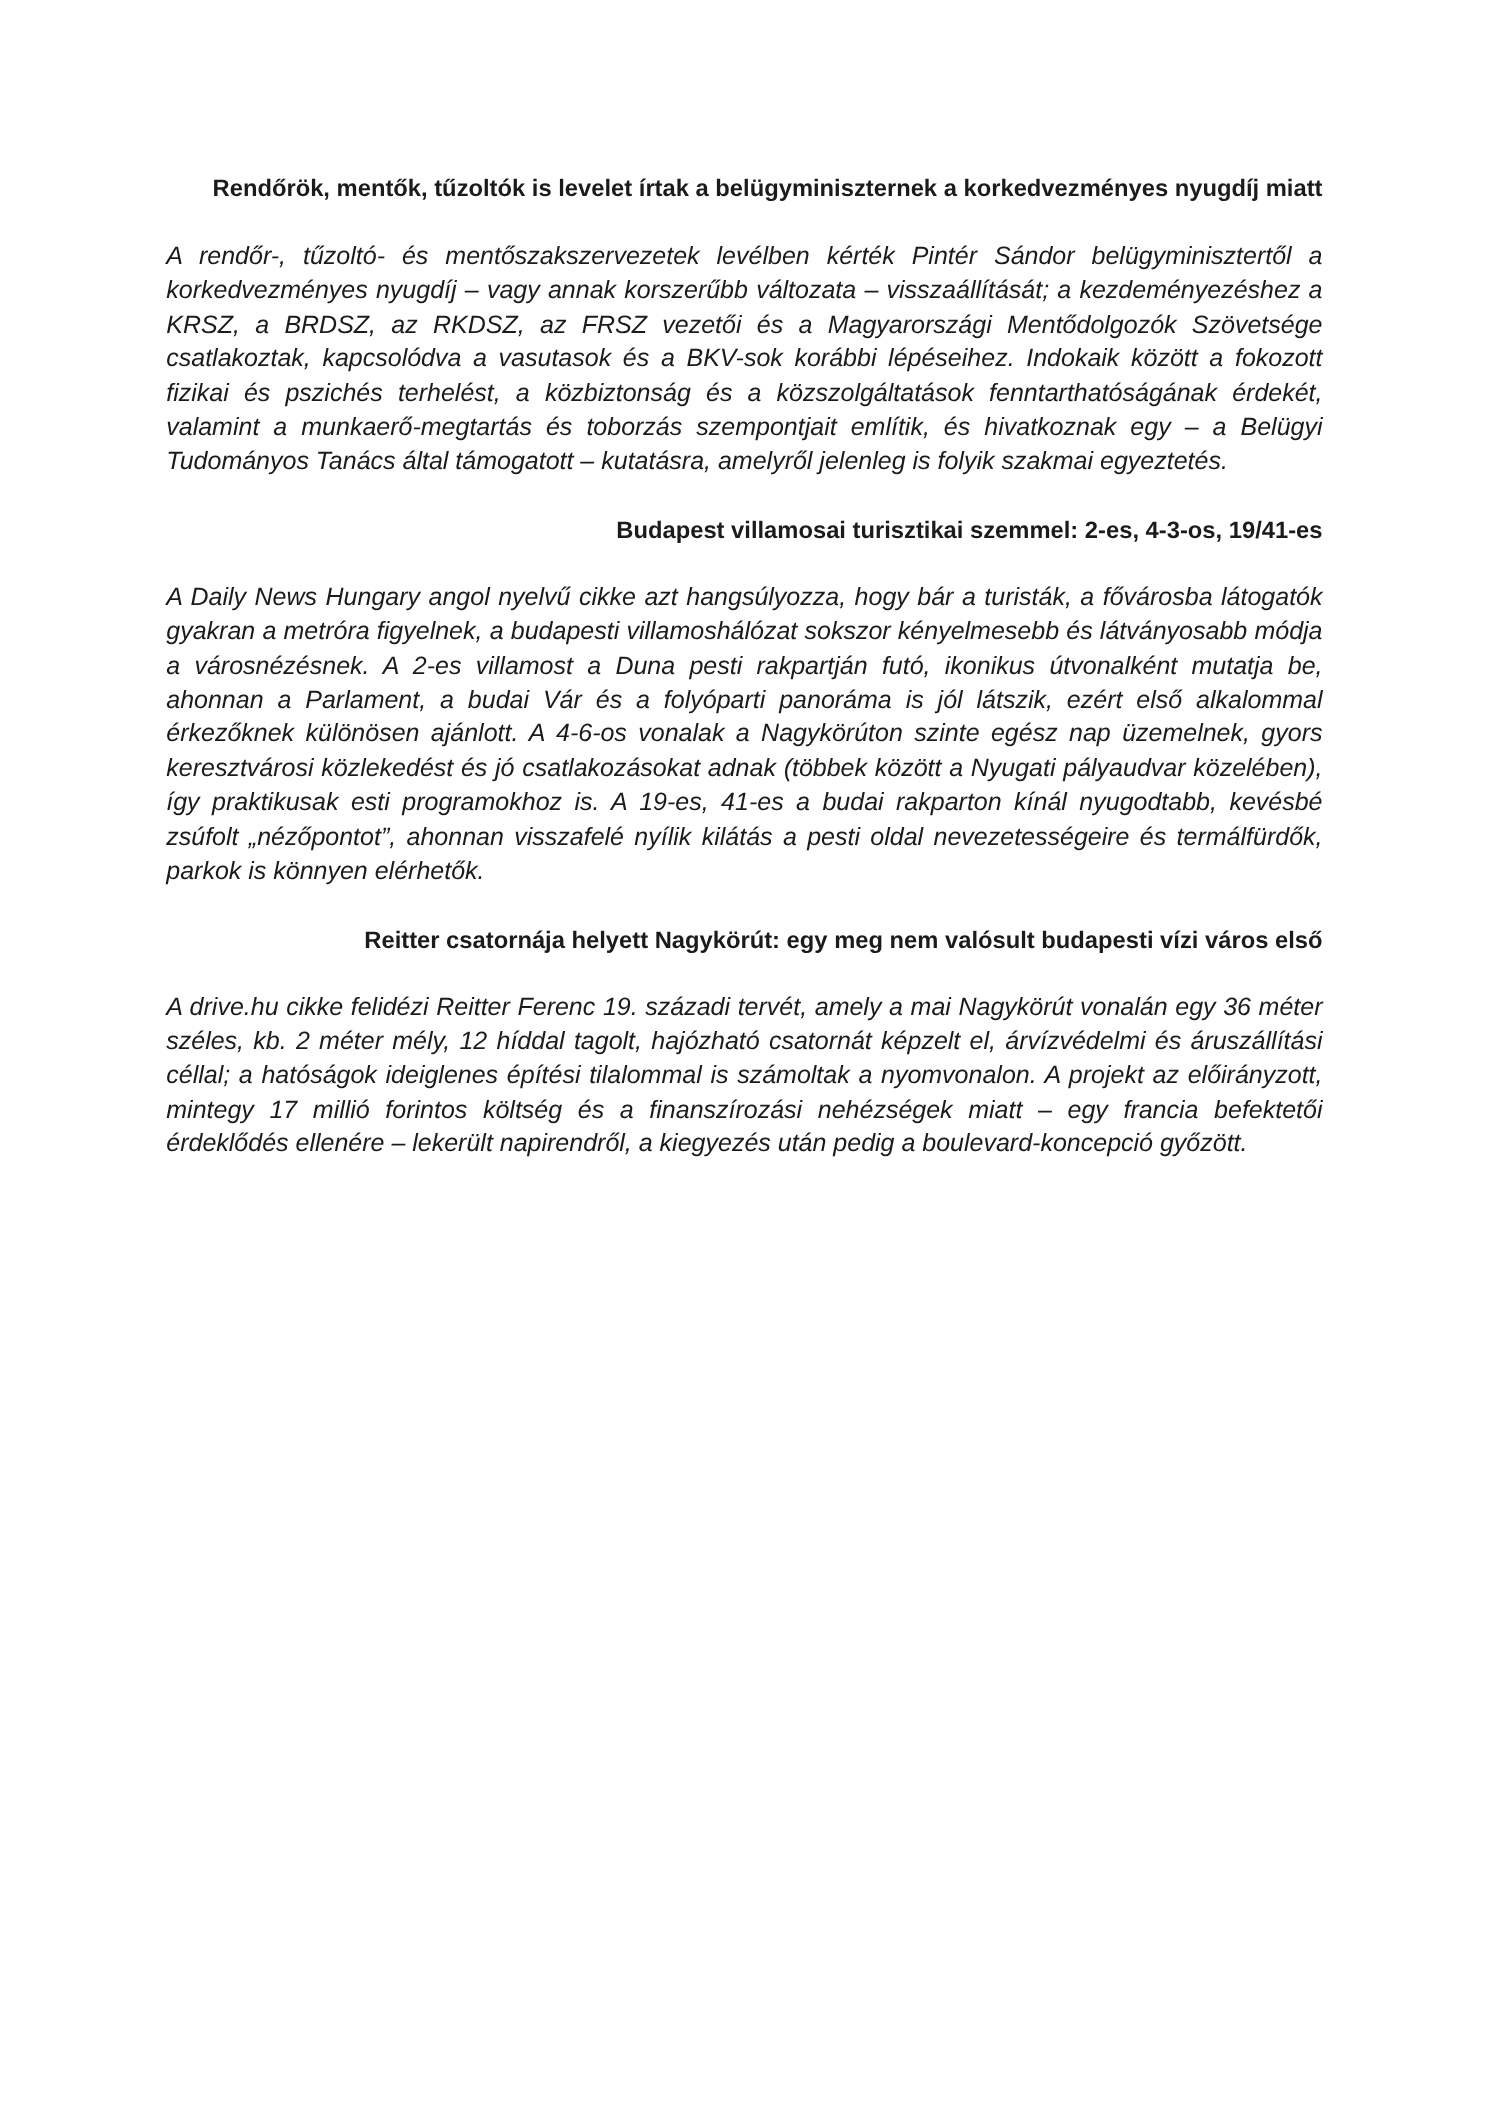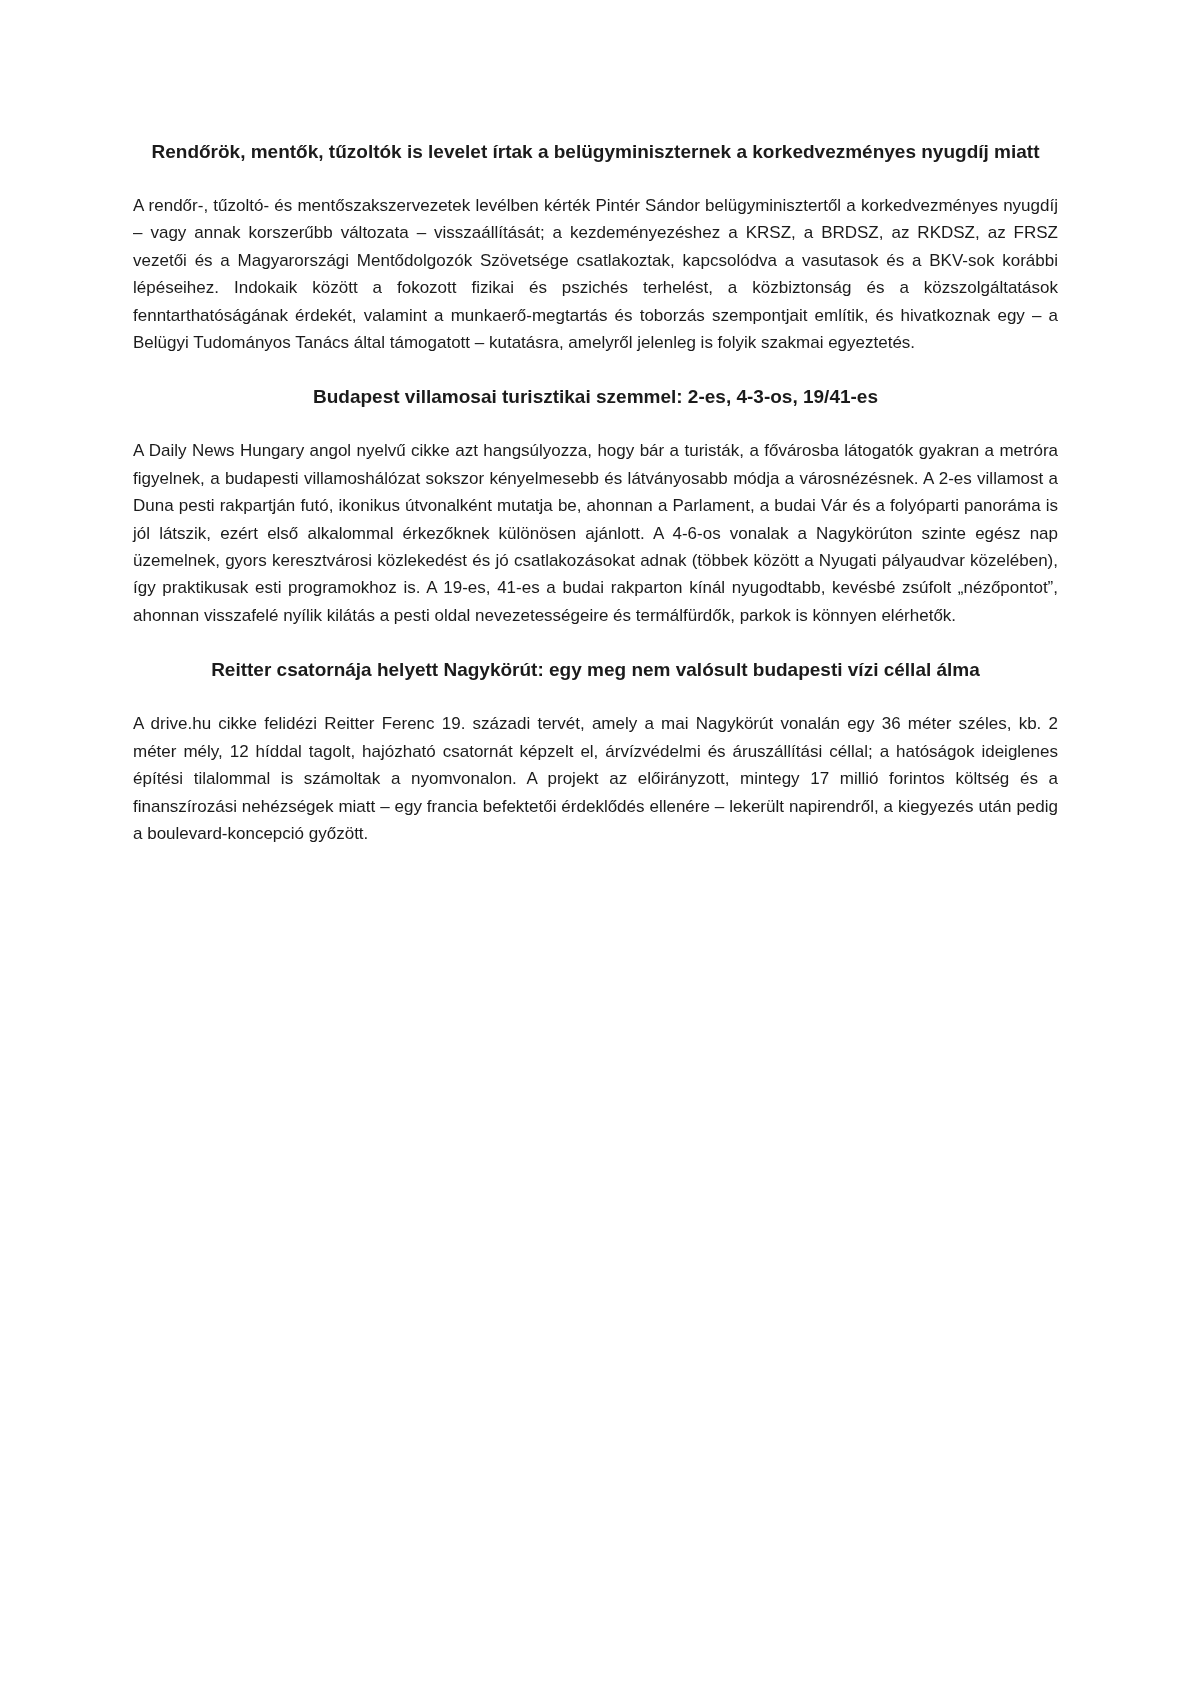--- a/index.html
+++ b/index.html
@@ -23,44 +23,45 @@
     margin: 0;
   }
   .doc-section--spaced {
     margin-top: 27px;
   }
   .doc-heading {
     font-size: 19px;
     line-height: 27px;
     font-weight: 700;
     margin: 0 0 27px 0;
-    text-align: center;
+    text-align: right;
   }
   .doc-paragraph {
-    font-size: 17px;
+    font-size: 20px;
     line-height: 27.4px;
     font-weight: 400;
     margin: 0 0 27px 0;
     text-align: justify;
     text-justify: inter-word;
+    font-style: italic;
   }
 </style>
 </head>
 <body>
 
 <div class="page">
 
   <section class="doc-section">
     <h2 class="doc-heading">Rendőrök, mentők, tűzoltók is levelet írtak a belügyminiszternek a korkedvezményes nyugdíj miatt</h2>
     <p class="doc-paragraph">A rendőr-, tűzoltó- és mentőszakszervezetek levélben kérték Pintér Sándor belügyminisztertől a korkedvezményes nyugdíj – vagy annak korszerűbb változata – visszaállítását; a kezdeményezéshez a KRSZ, a BRDSZ, az RKDSZ, az FRSZ vezetői és a Magyarországi Mentődolgozók Szövetsége csatlakoztak, kapcsolódva a vasutasok és a BKV-sok korábbi lépéseihez. Indokaik között a fokozott fizikai és pszichés terhelést, a közbiztonság és a közszolgáltatások fenntarthatóságának érdekét, valamint a munkaerő-megtartás és toborzás szempontjait említik, és hivatkoznak egy – a Belügyi Tudományos Tanács által támogatott – kutatásra, amelyről jelenleg is folyik szakmai egyeztetés.</p>
   </section>
 
   <section class="doc-section">
     <h2 class="doc-heading">Budapest villamosai turisztikai szemmel: 2-es, 4-3-os, 19/41-es</h2>
     <p class="doc-paragraph">A Daily News Hungary angol nyelvű cikke azt hangsúlyozza, hogy bár a turisták, a fővárosba látogatók gyakran a metróra figyelnek, a budapesti villamoshálózat sokszor kényelmesebb és látványosabb módja a városnézésnek. A 2-es villamost a Duna pesti rakpartján futó, ikonikus útvonalként mutatja be, ahonnan a Parlament, a budai Vár és a folyóparti panoráma is jól látszik, ezért első alkalommal érkezőknek különösen ajánlott. A 4-6-os vonalak a Nagykörúton szinte egész nap üzemelnek, gyors keresztvárosi közlekedést és jó csatlakozásokat adnak (többek között a Nyugati pályaudvar közelében), így praktikusak esti programokhoz is.  A 19-es, 41-es a budai rakparton kínál nyugodtabb, kevésbé zsúfolt „nézőpontot”, ahonnan visszafelé nyílik kilátás a pesti oldal nevezetességeire és termálfürdők, parkok is könnyen elérhetők.</p>
   </section>
 
   <section class="doc-section doc-section--spaced">
-    <h2 class="doc-heading">Reitter csatornája helyett Nagykörút: egy meg nem valósult budapesti vízi céllal álma</h2>
+    <h2 class="doc-heading">Reitter csatornája helyett Nagykörút: egy meg nem valósult budapesti vízi város első</h2>
     <p class="doc-paragraph">A drive.hu cikke felidézi Reitter Ferenc 19. századi tervét, amely a mai Nagykörút vonalán egy 36 méter széles, kb. 2 méter mély, 12 híddal tagolt, hajózható csatornát képzelt el, árvízvédelmi és áruszállítási céllal; a hatóságok ideiglenes építési tilalommal is számoltak a nyomvonalon.  A projekt az előirányzott, mintegy 17 millió forintos költség és a finanszírozási nehézségek miatt – egy francia befektetői érdeklődés ellenére – lekerült napirendről, a kiegyezés után pedig a boulevard-koncepció győzött.</p>
   </section>
 
 </div>
 
 </body></html>

